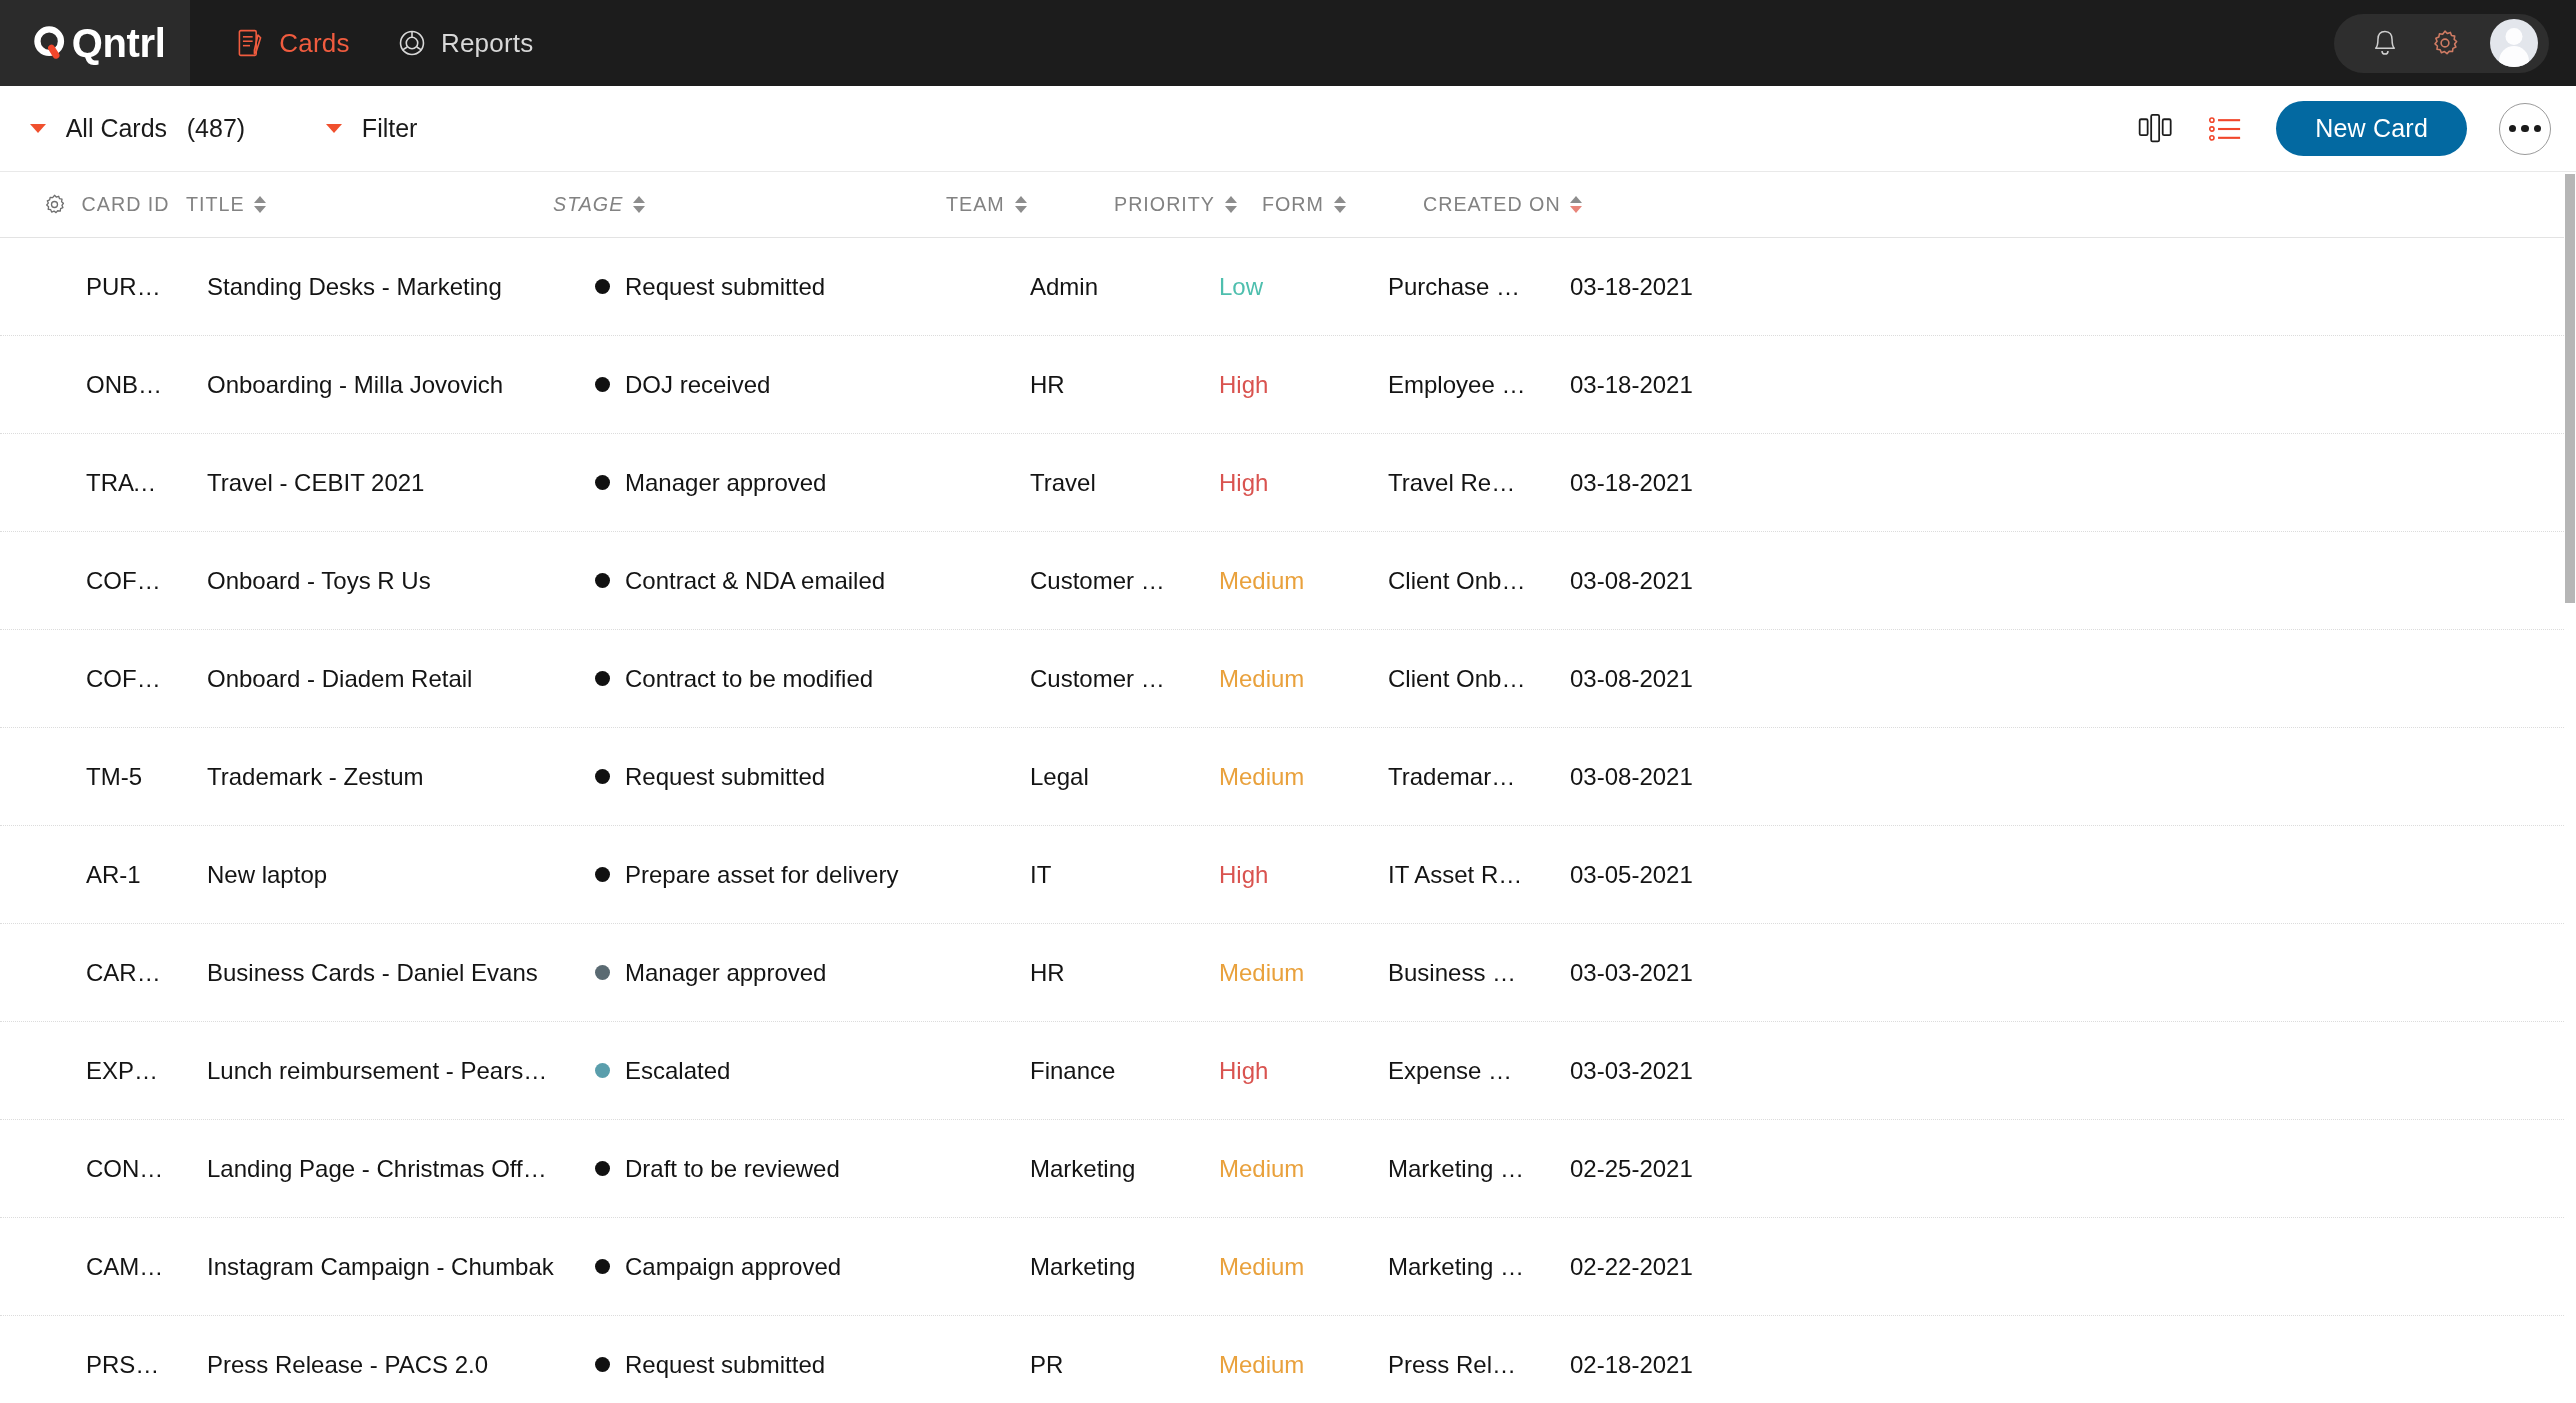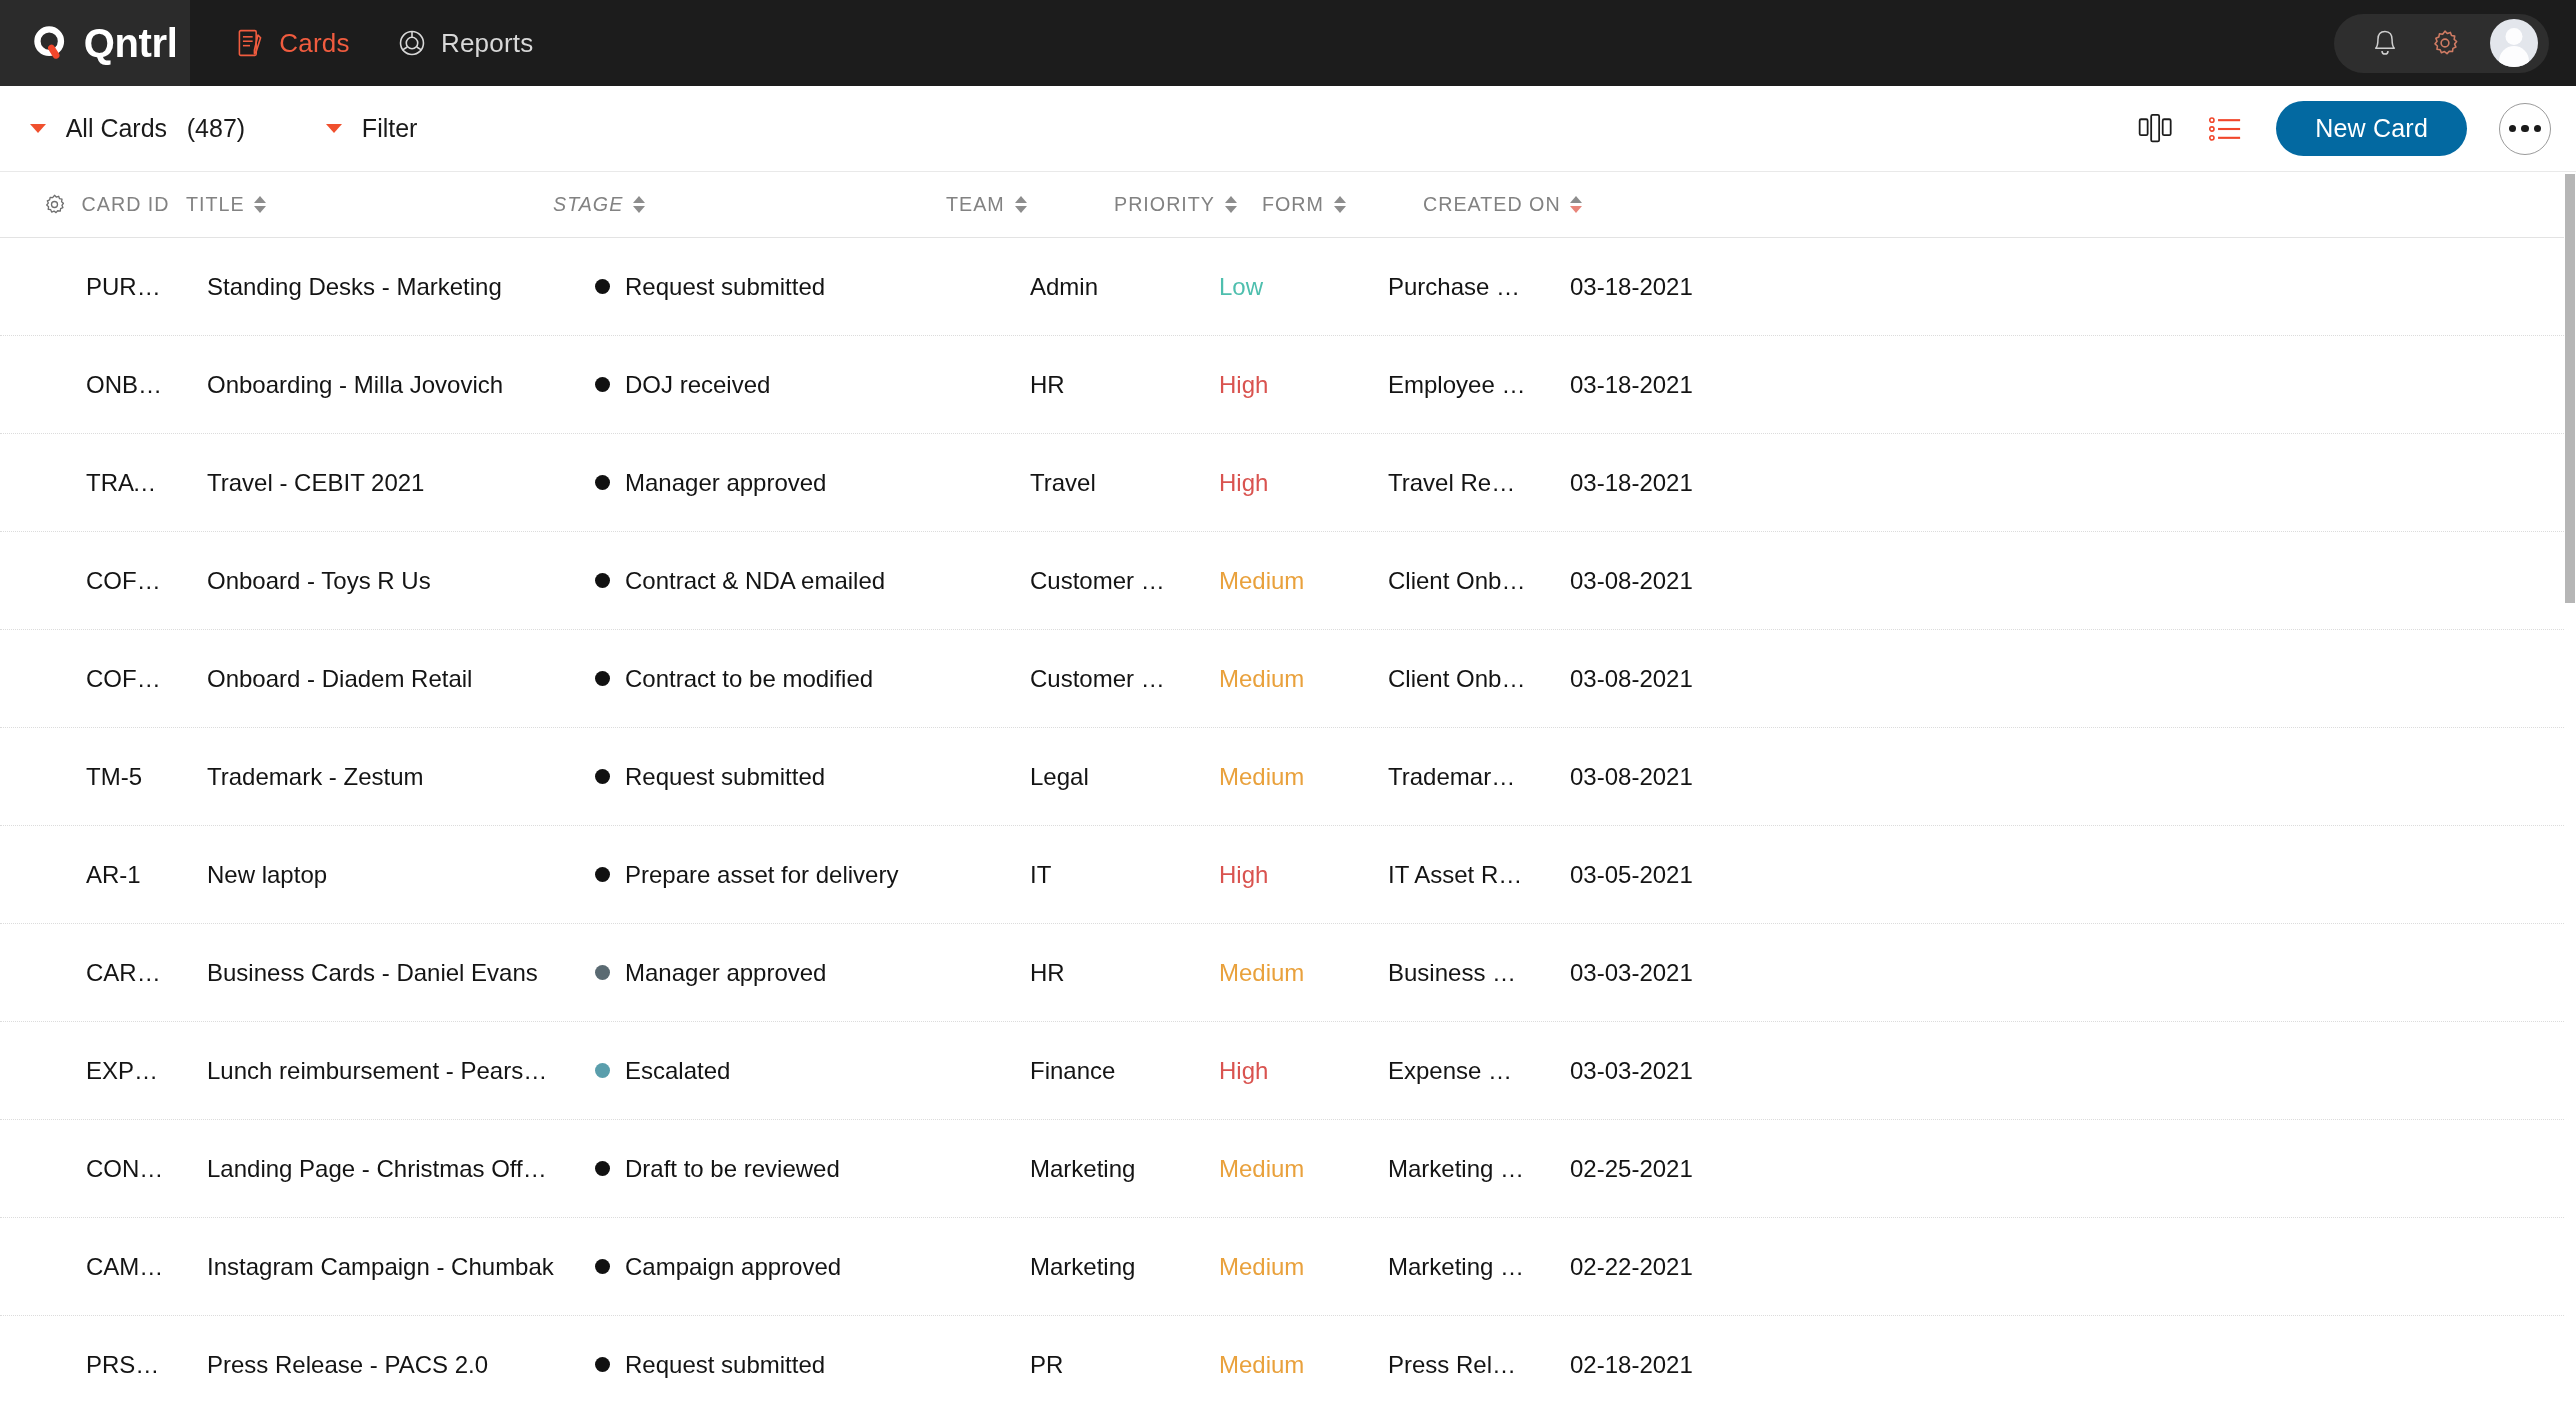--- a/index.html
+++ b/index.html
@@ -23,21 +23,21 @@
   .brand {
     width: 190px;
     background: #2b2b2b;
     display: flex;
     align-items: center;
     padding-left: 32px;
   }
   .brand-logo {
     display: flex;
     align-items: center;
-    gap: 12px;
+    gap: 0px;
   }
   .brand-wordmark {
     color: #ffffff;
     font-size: 40px;
     font-weight: 700;
     letter-spacing: -0.4px;
     line-height: 1;
     position: relative;
   }
   .nav-items {

